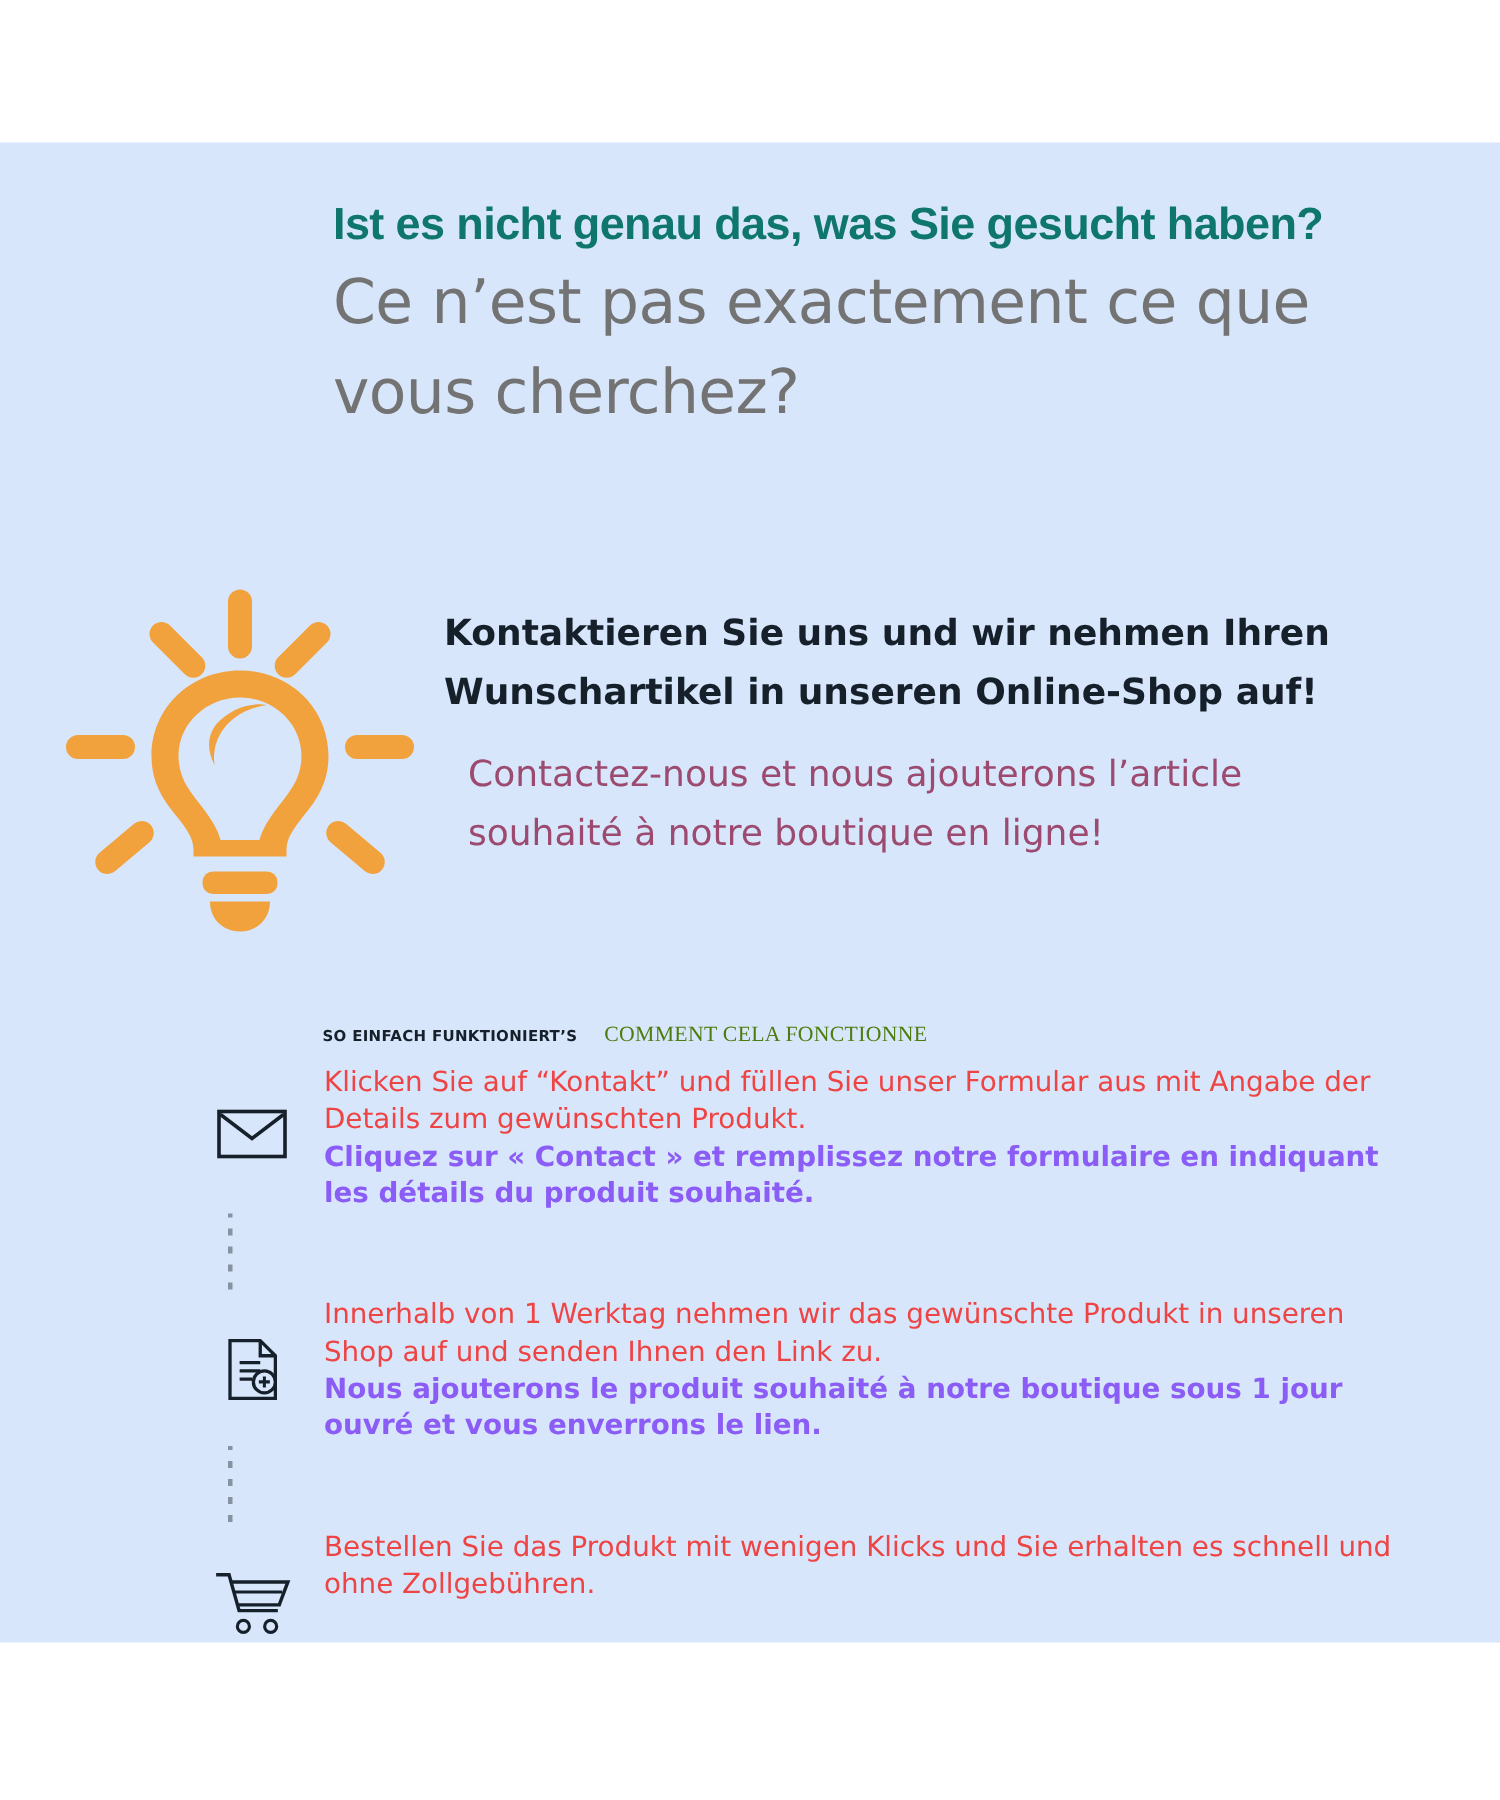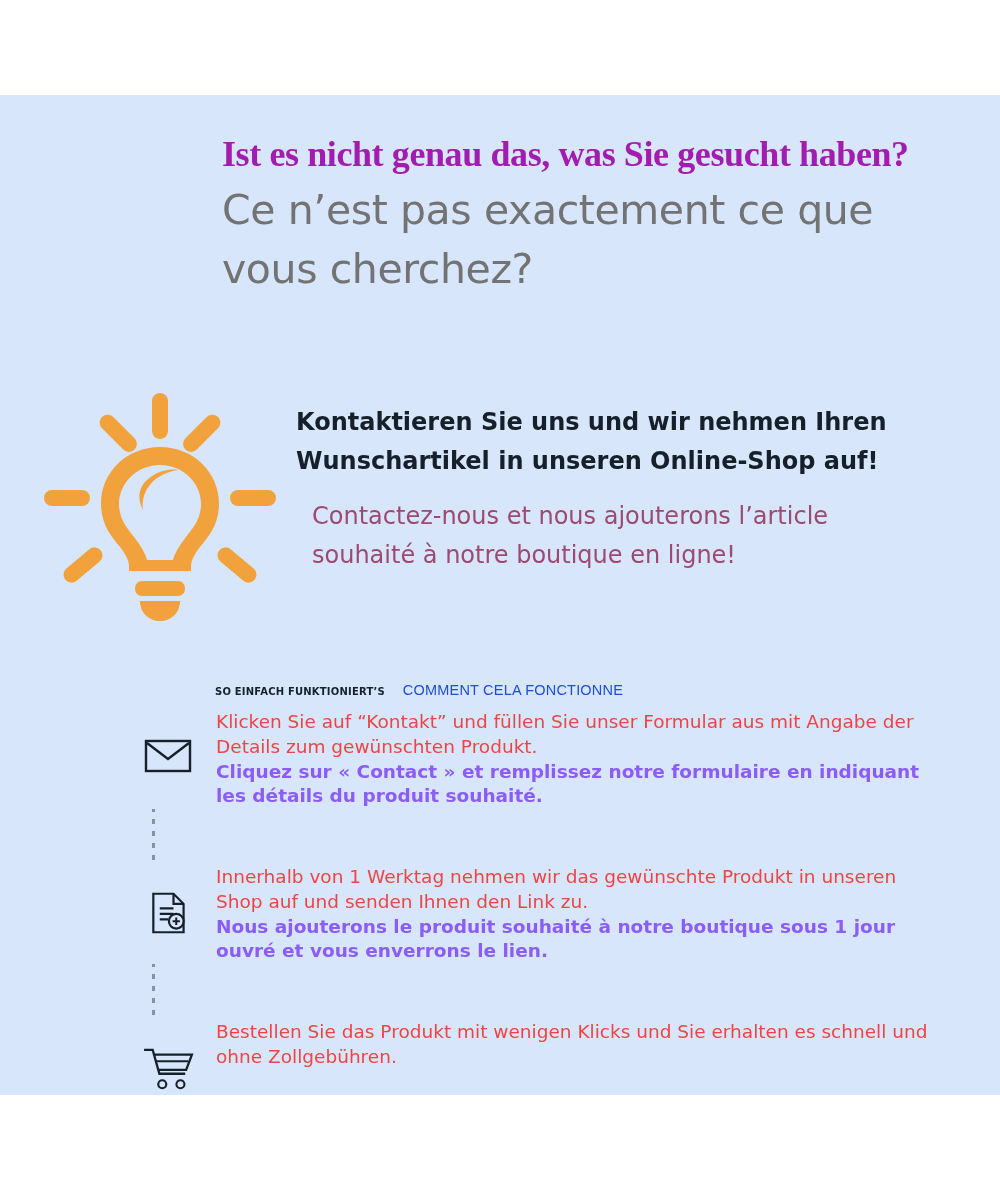--- a/index.html
+++ b/index.html
@@ -31,26 +31,26 @@
   }
 
   
   .headline-wrap {
     position: absolute;
     left: 222px;
     top: 128px;
     width: 700px;
   }
   .headline-de {
-    font-family: Liberation Serif, serif;
-    font-weight: bold;
-    font-size: 36px;
+    font-family: Liberation Sans, sans-serif;
+    font-weight: bold;
+    font-size: 30px;
     line-height: 1.46;
     letter-spacing: -0.4px;
-    color: #a21caf;
+    color: #0f766e;
     margin: 0;
   }
   .headline-fr {
     font-family: "DejaVu Sans", sans-serif;
     font-weight: normal;
     font-size: 41px;
     line-height: 1.46;
     letter-spacing: -0.4px;
     color: #737373;
     margin: 0;
@@ -99,25 +99,25 @@
     gap: 18px;
   }
   .howto-de {
     font-family: "DejaVu Sans", sans-serif;
     font-weight: bold;
     font-size: 10px;
     letter-spacing: 0.2px;
     color: #16202b;
   }
   .howto-fr {
-    font-family: Liberation Sans, sans-serif;
+    font-family: Liberation Serif, serif;
     font-weight: normal;
     font-size: 14.5px;
     letter-spacing: 0.2px;
-    color: #1d4ed8;
+    color: #4d7c0f;
     text-align: right;
   }
 
   
   .steps {
     position: absolute;
     left: 120px;
     top: 710px;
     width: 820px;
   }

